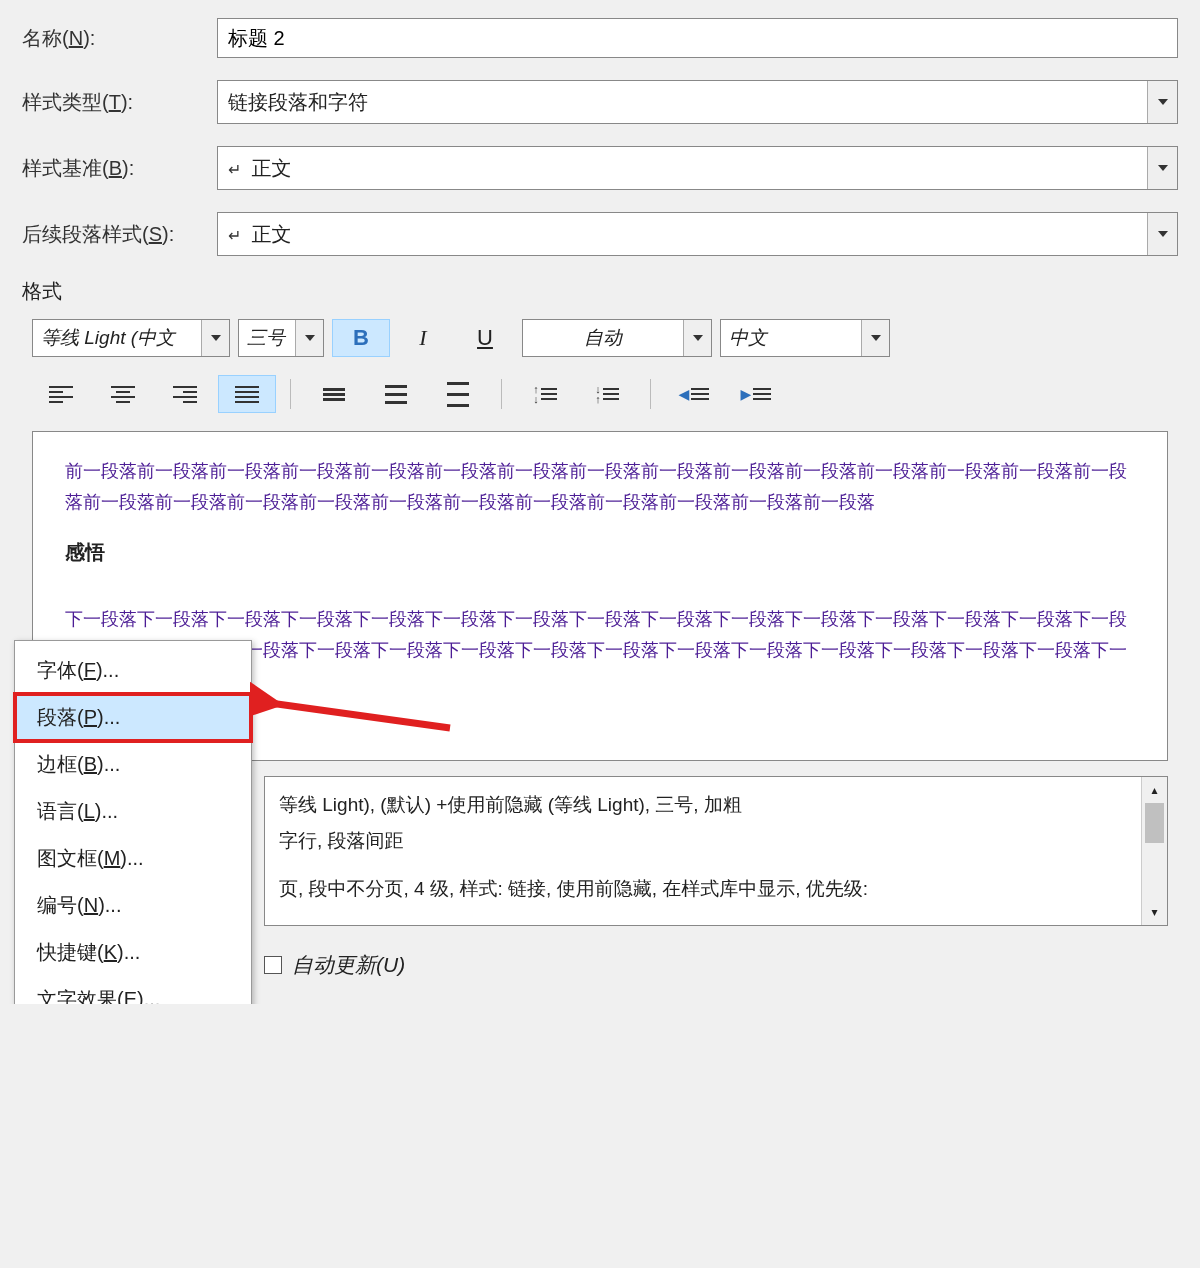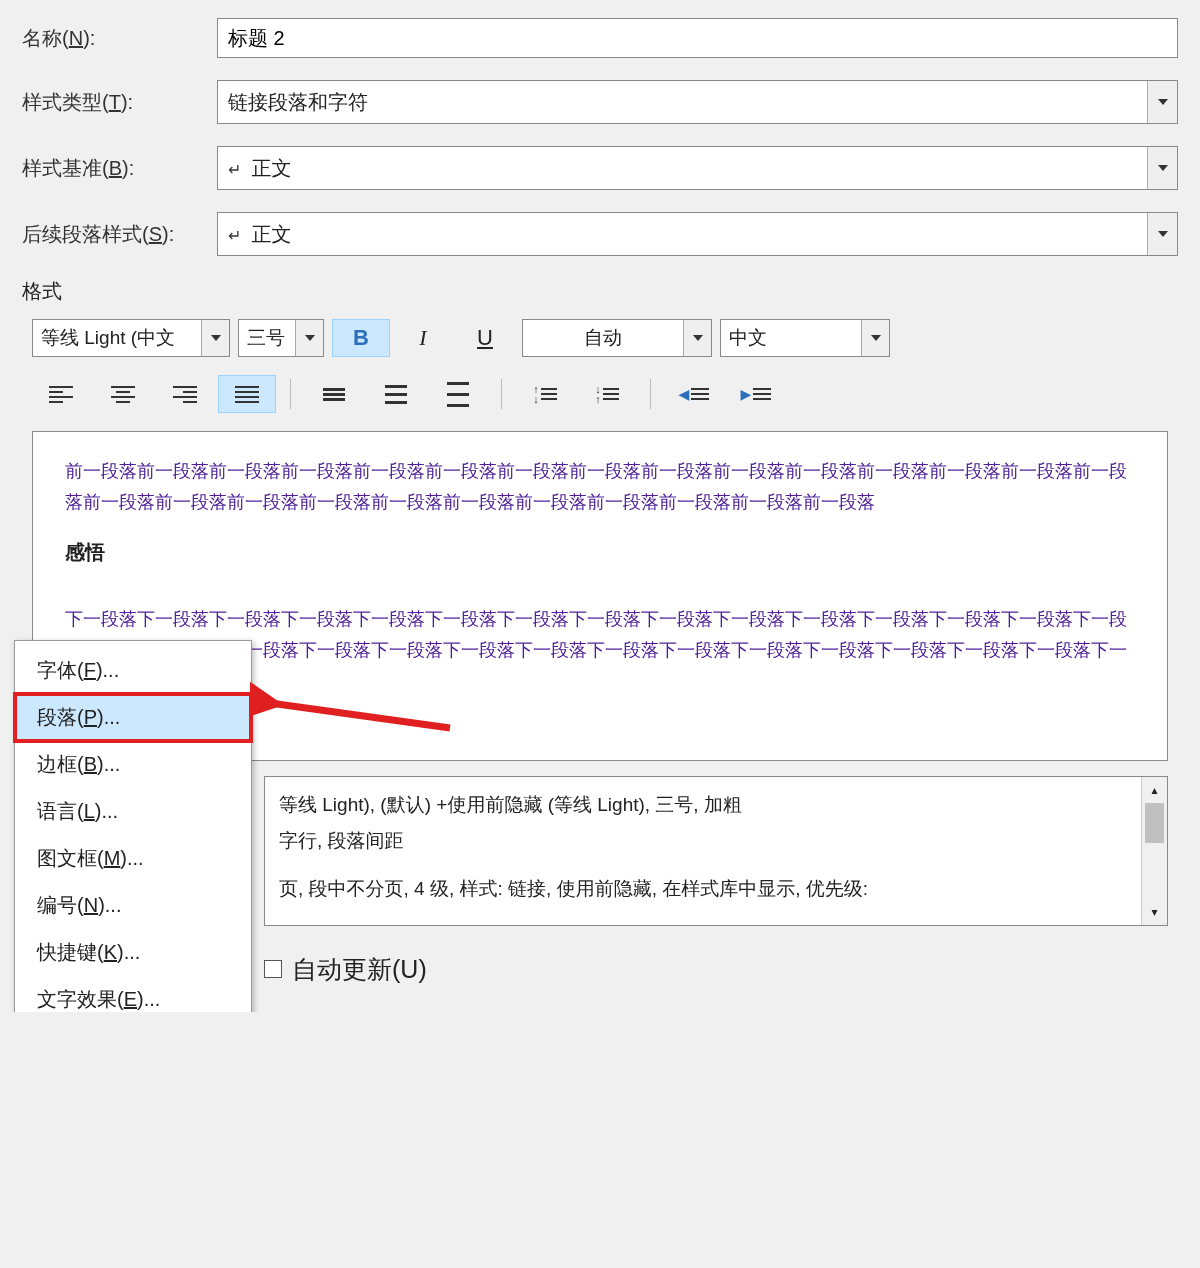--- a/index.html
+++ b/index.html
@@ -18,21 +18,21 @@
 
 .toolbar { display: flex; flex-wrap: wrap; gap: 8px; align-items: center; margin-left: 10px; }
 .tb-group { display: flex; gap: 4px; align-items: center; }
 .tb-btn { width: 58px; height: 38px; display: flex; align-items: center; justify-content: center; border: 1px solid transparent; }
 .tb-btn.active { background: #cce8ff; border: 1px solid #99d1ff; }
 .tb-btn.bold { font-weight: 900; color: #2c6fbb; font-size: 22px; }
 .tb-btn.italic { font-style: italic; font-size: 22px; font-family: serif; }
 .tb-btn.under { text-decoration: underline; font-size: 22px; }
 
 .font-combo { display: flex; border: 1px solid #888; background: #fff; height: 38px; }
-.font-combo .txt { padding: 4px 8px; font-size: 19px; display: flex; align-items: center; }
+.font-combo .txt { padding: 4px 8px; font-size: 19px; display: flex; align-items: center; font-style: italic; }
 .font-combo .dd { width: 28px; display: flex; align-items: center; justify-content: center; border-left: 1px solid #aaa; background: #efefef; }
 .w-font { width: 168px; }
 .w-size { width: 56px; }
 .w-color { width: 160px; justify-content: center; }
 .w-lang { width: 140px; }
 
 .align-icon { display: flex; flex-direction: column; gap: 3px; width: 24px; }
 .align-icon span { height: 2px; background: #333; }
 .al .s { width: 60%; }
 .ac .s { width: 60%; margin: 0 auto; }
@@ -55,21 +55,21 @@
 .preview { margin: 18px 10px 0; border: 1px solid #888; background: #fff; padding: 24px 32px; font-size: 18px; height: 330px; overflow: hidden; }
 .preview .ghost { color: #4c1d95; line-height: 1.7; word-break: break-all; }
 .preview .heading { font-size: 20px; font-weight: 700; color: #222; margin: 22px 0 38px; }
 
 .desc-box { margin: 15px 10px 0 242px; border: 1px solid #888; background: #fff; padding: 10px 14px; height: 150px; position: relative; font-size: 19px; line-height: 1.9; overflow: hidden; }
 .desc-box .sb { position: absolute; right: 0; top: 0; bottom: 0; width: 26px; background: #f0f0f0; border-left: 1px solid #ccc; display: flex; flex-direction: column; }
 .desc-box .sb .arr { height: 26px; display: flex; align-items: center; justify-content: center; font-size: 12px; }
 .desc-box .sb .track { flex: 1; position: relative; }
 .desc-box .sb .thumb { position: absolute; top: 0; left: 3px; right: 3px; height: 40px; background: #c0c0c0; }
 
-.checks { margin: 18px 0 0 242px; font-size: 25px; line-height: 2; }
+.checks { margin: 18px 0 0 242px; font-size: 21px; line-height: 2; font-style: italic; }
 .chk { display: flex; align-items: center; gap: 10px; }
 .chk .box { width: 18px; height: 18px; border: 1px solid #555; background: #fff; display: flex; align-items: center; justify-content: center; font-size: 14px; }
 
 
 .menu { position: absolute; left: 14px; top: 640px; width: 238px; background: #fff; border: 1px solid #999; box-shadow: 2px 2px 6px rgba(0,0,0,0.25); padding: 6px 0; }
 .menu-item { padding: 10px 22px; font-size: 20px; cursor: default; position: relative; }
 .menu-item .u { text-decoration: underline; }
 .menu-item.hl { background: #cce8ff; }
 .menu-item.boxed { outline: 4px solid #e02020; outline-offset: -2px; }
 

